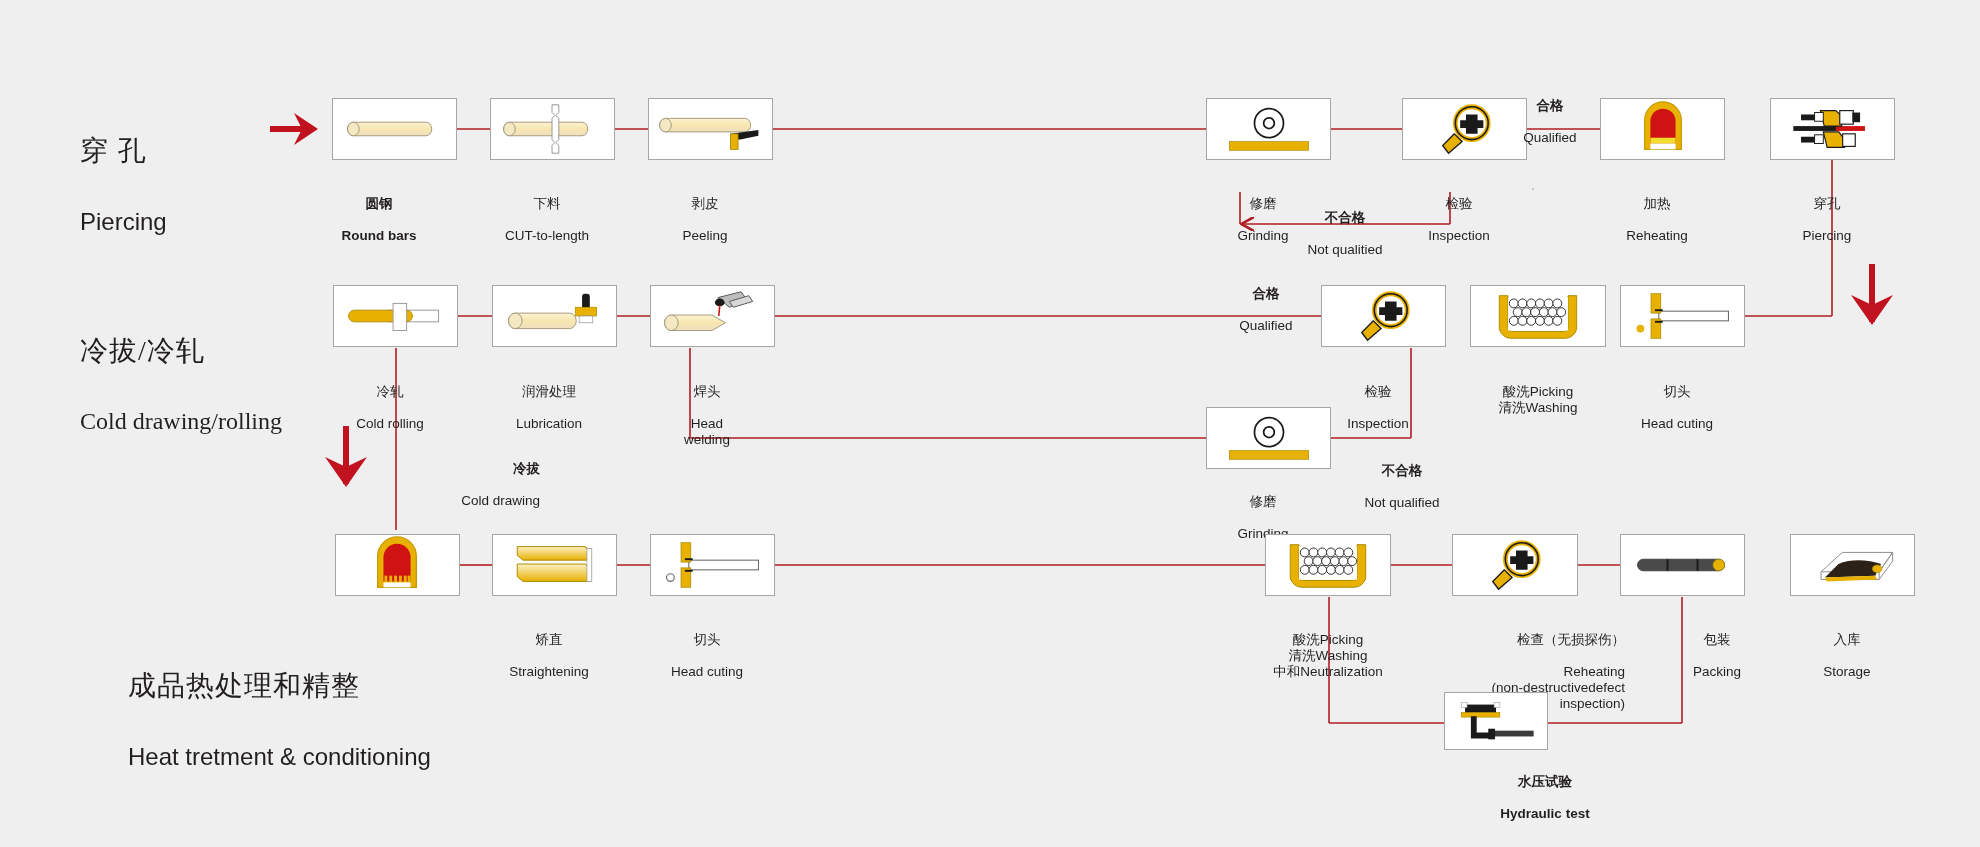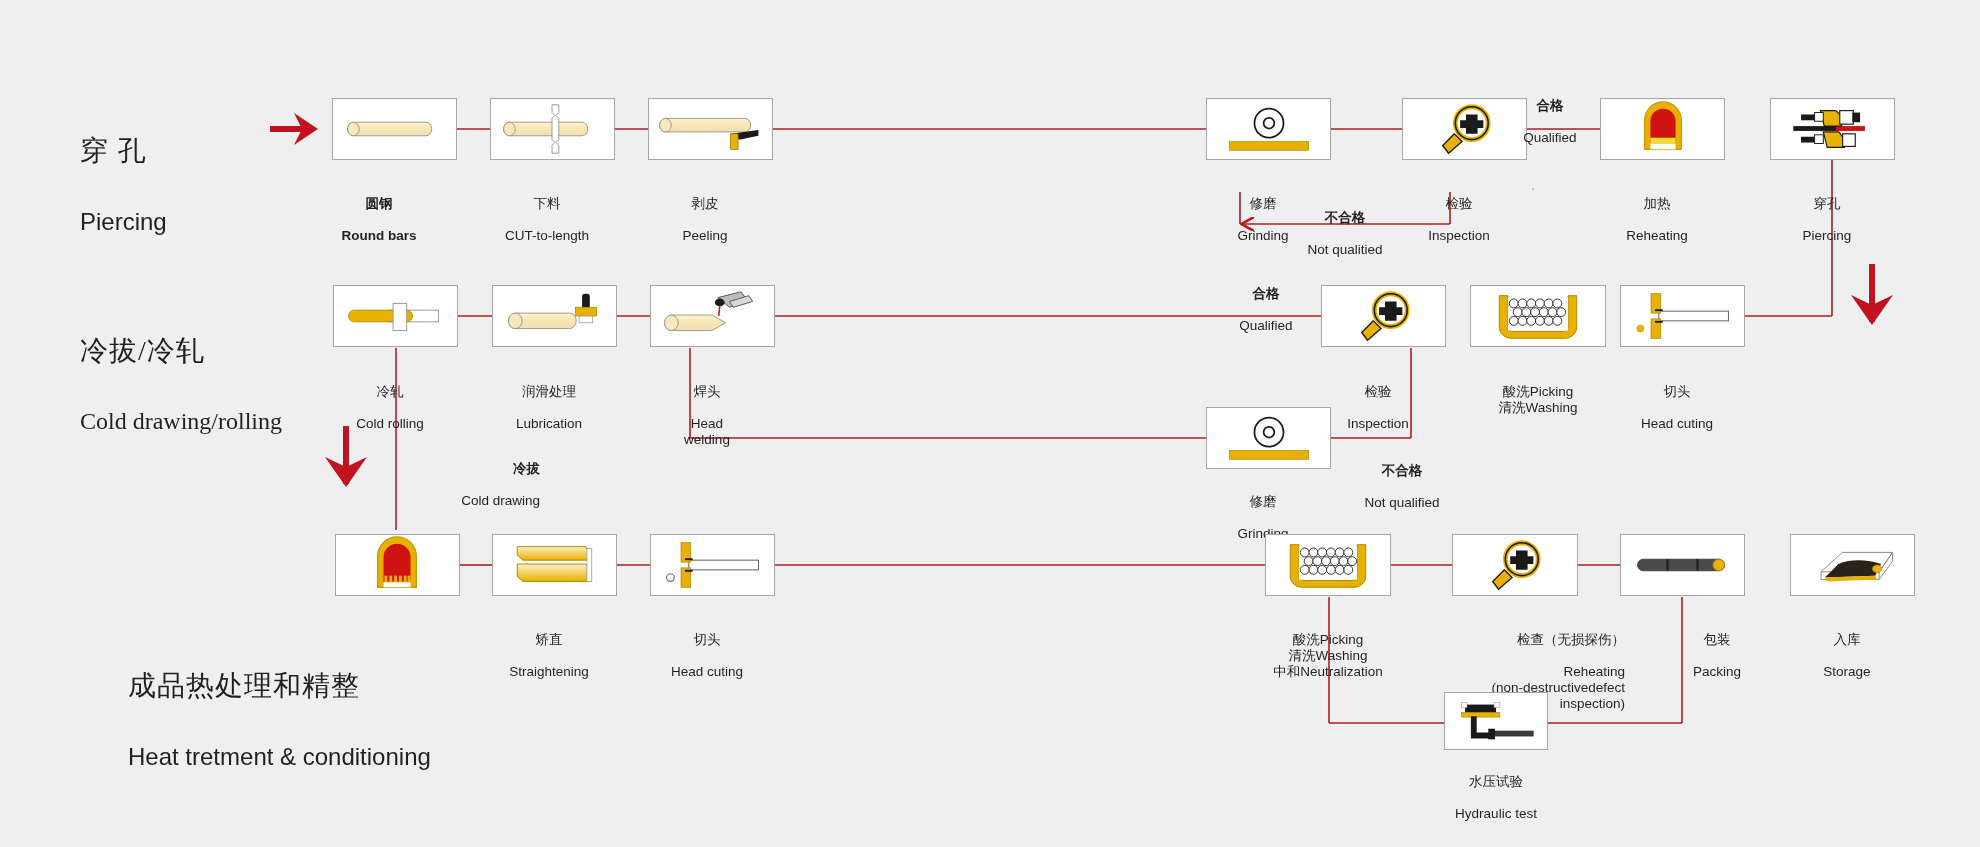--- a/index.html
+++ b/index.html
@@ -508,18 +508,18 @@
     <svg class="art" viewBox="0 0 104 58">
       <rect x="20" y="12" width="32" height="10" fill="#1a1a1a"></rect>
       <rect x="16" y="20" width="40" height="5" fill="#e8b100" stroke="#a98a00" stroke-width="0.6"></rect>
       <rect x="16" y="10" width="6" height="5" fill="#ffffff" stroke="#9a9a9a" stroke-width="0.6"></rect>
       <rect x="50" y="10" width="6" height="5" fill="#ffffff" stroke="#9a9a9a" stroke-width="0.6"></rect>
       <path d="M29,24 L29,44 L50,44" stroke="#1a1a1a" stroke-width="6" fill="none"></path>
       <rect x="45" y="39" width="46" height="6" fill="#3a3a3a"></rect>
       <rect x="44" y="37" width="7" height="11" fill="#1a1a1a"></rect>
     </svg>
   </div>
-  <div class="caption" style="left:1386px;top:758px;">
+  <div class="caption" style="left:1435px;top:758px;font-weight:bold;">
     <span class="cn">水压试验</span>
     <span class="en">Hydraulic test</span>
   </div>
 
 </div>
 
 </body></html>

